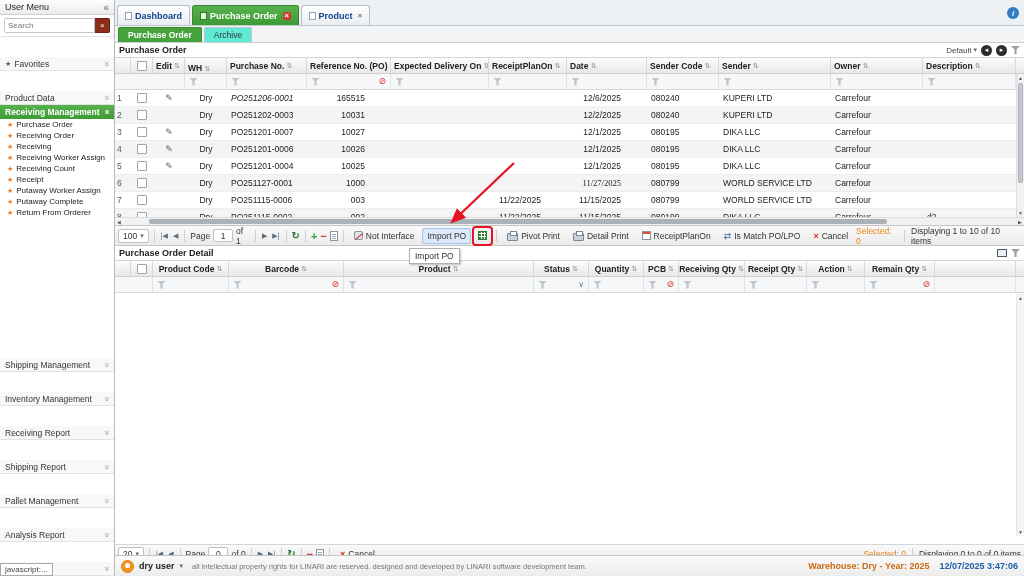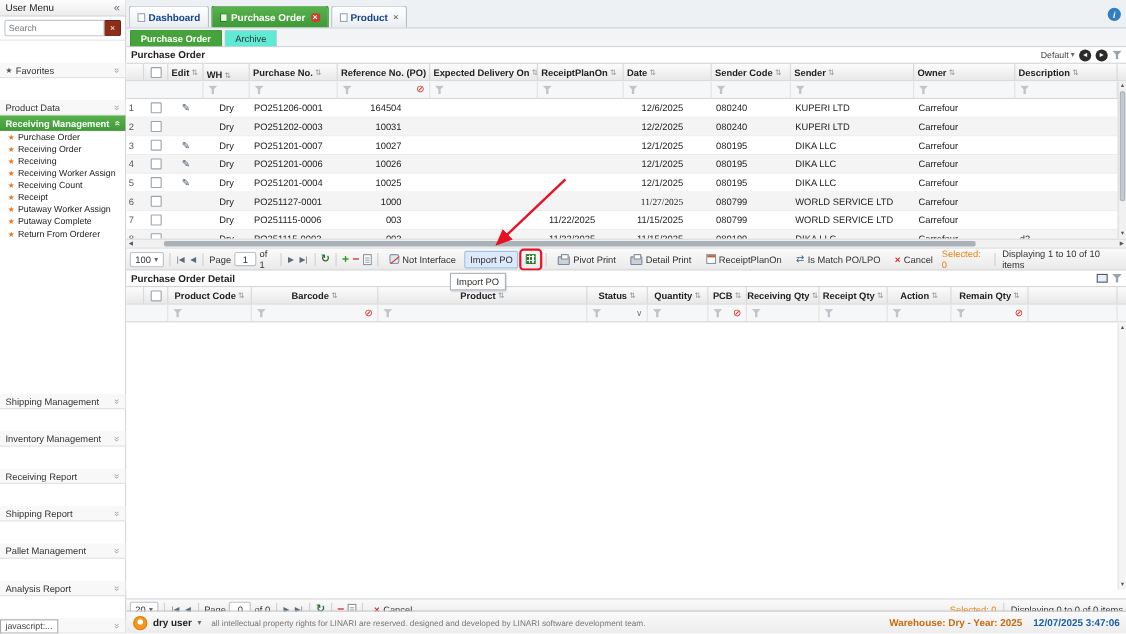--- a/index.html
+++ b/index.html
@@ -359,22 +359,22 @@
       <div id="poRows" class="grid-rows">
           <div class="grid-row">
             <div class="rcell num" style="flex: 0 0 16px; width: 16px;">1</div>
             <div class="rcell center" style="flex: 0 0 22px; width: 22px;">
               <span class="cb"></span>
             </div>
             <div class="rcell center" style="flex: 0 0 32px; width: 32px;">
               <span class="pencil">✎</span>
             </div>
             <div class="rcell center" style="flex: 0 0 42px; width: 42px;">Dry</div>
-            <div class="rcell" style="flex: 0 0 80px; width: 80px;">PO251206-0001</div>
-            <div class="rcell right" style="flex: 0 0 84px; width: 84px;">164504</div>
+            <div class="rcell" style="flex: 0 0 80px; width: 80px; font-style: italic;">PO251206-0001</div>
+            <div class="rcell right" style="flex: 0 0 84px; width: 84px;">165515</div>
             <div class="rcell" style="flex: 0 0 98px; width: 98px;"></div>
             <div class="rcell right" style="flex: 0 0 78px; width: 78px;"></div>
             <div class="rcell right" style="flex: 0 0 80px; width: 80px;">12/6/2025</div>
             <div class="rcell" style="flex: 0 0 72px; width: 72px;">080240</div>
             <div class="rcell" style="flex: 0 0 112px; width: 112px;">KUPERI LTD</div>
             <div class="rcell" style="flex: 0 0 92px; width: 92px;">Carrefour</div>
             <div class="rcell" style="flex: 0 0 93px; width: 93px;"></div>
           </div>
           <div class="grid-row alt">
             <div class="rcell num" style="flex: 0 0 16px; width: 16px;">2</div>

